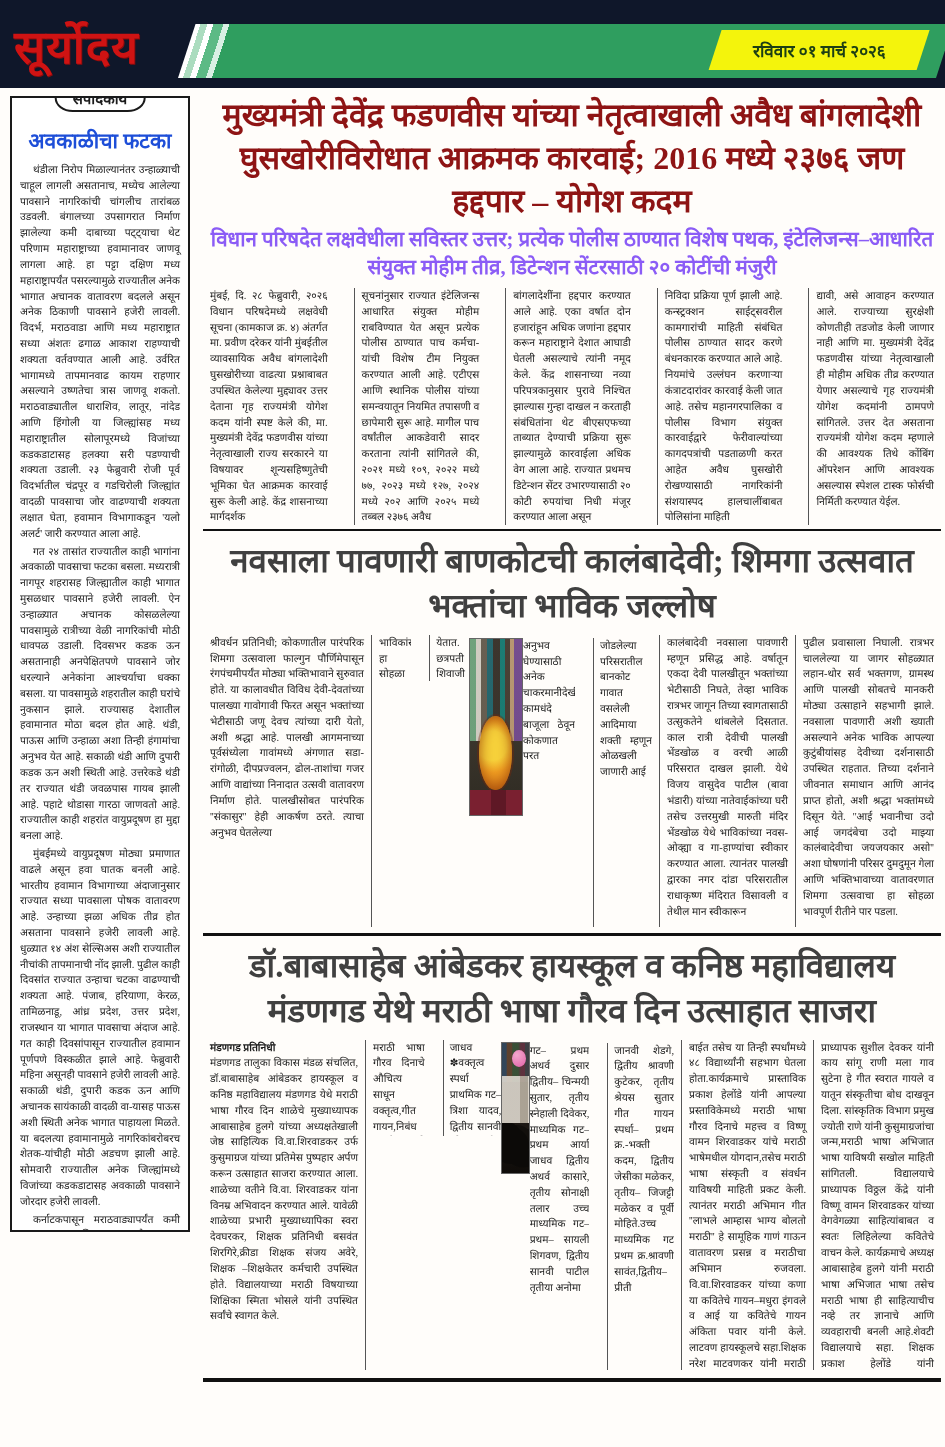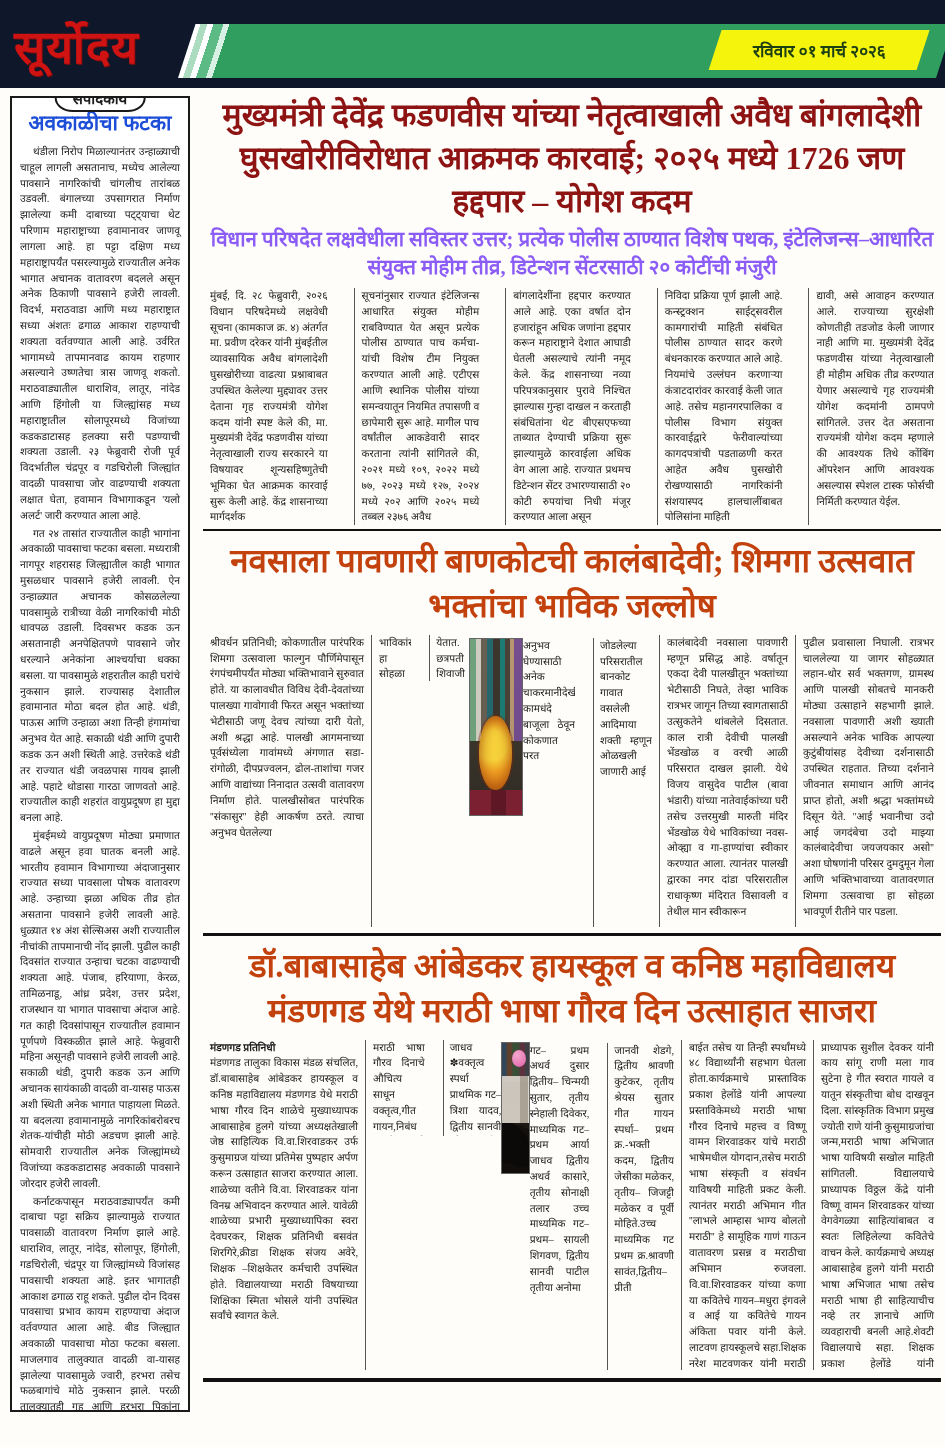--- a/index.html
+++ b/index.html
@@ -10,32 +10,32 @@
   .logo{position:absolute;left:14px;top:14px;font-size:46px;font-weight:bold;color:#cf1313;
         text-shadow:1px 1px 0 #8e0c0c;letter-spacing:1px;}
   .banner{position:absolute;left:178px;top:24px;width:758px;height:54px;
           transform:skewX(-18deg);transform-origin:bottom left;
           background:linear-gradient(90deg,#ffffff 0 5px,#abdcbf 5px 12px,#ffffff 12px 18px,
                      #5cba85 18px 28px,#d9f0e4 28px 34px,#2f9e5f 34px 100%);}
   .datebox{position:absolute;right:22px;top:6px;width:208px;height:40px;background:#f4f40c;
            display:flex;align-items:center;justify-content:center;}
   .datebox span{transform:skewX(18deg);font-weight:bold;font-size:17px;color:#1d3f14;}
   
-  .editorial{position:absolute;left:10px;top:96px;width:180px;height:1316px;border:2px solid #1a1a1a;
-             background:#fff;padding:6px 8px 6px 8px;box-sizing:border-box;overflow:hidden;}
+  .editorial{position:absolute;left:10px;top:96px;width:180px;height:1136px;border:2px solid #1a1a1a;
+             background:#fff;padding:24px 8px 6px 8px;box-sizing:border-box;overflow:hidden;}
   .ed-pill{position:absolute;left:50%;top:-14px;transform:translateX(-50%);background:#fff;
            border:2px solid #1a1a1a;border-radius:18px/14px;padding:2px 16px;font-weight:bold;
            font-size:15px;white-space:nowrap;}
   .ed-title{margin:4px 0 8px 0;text-align:center;font-size:21px;font-weight:bold;color:#1d4ed8;}
   .editorial p{margin:0 0 2px 0;font-size:10.4px;line-height:1.52;text-align:justify;text-indent:13px;}
   
   .main{position:absolute;left:203px;top:88px;width:738px;}
   .hl1{margin:6px 0 2px 0;text-align:center;font-weight:bold;font-size:32px;line-height:1.34;color:#8e1414;}
   .hlsub{margin:2px 0 6px 0;text-align:center;font-weight:bold;font-size:20.5px;line-height:1.4;color:#8b5cf6;}
-  .hl2{margin:8px 0 6px 0;text-align:center;font-weight:bold;font-size:33px;line-height:1.36;color:#c2410c;}
+  .hl2{margin:8px 0 6px 0;text-align:center;font-weight:bold;font-size:33px;line-height:1.36;color:#404040;}
   .rule{border:0;background:#111;margin:4px 0;}
   .rule.thin{height:2px;}
   .rule.thick{height:3px;margin:6px 0;}
   .rule.bottomline{height:4px;margin-top:8px;}
   .bodytext{font-size:10.4px;line-height:1.52;text-align:justify;}
   
   .cols5{display:flex;height:237px;overflow:hidden;gap:19px;}
   .cols5 .col{flex:1 1 0;padding:0 7px;overflow:hidden;}
   .cols5 .col + .col{border-left:1px solid #555;}
   
@@ -106,21 +106,21 @@
     <h2 class="ed-title">अवकाळीचा फटका</h2>
     <p>थंडीला निरोप मिळाल्यानंतर उन्हाळ्याची चाहूल लागली असतानाच, मध्येच आलेल्या पावसाने नागरिकांची चांगलीच तारांबळ उडवली. बंगालच्या उपसागरात निर्माण झालेल्या कमी दाबाच्या पट्ट्याचा थेट परिणाम महाराष्ट्राच्या हवामानावर जाणवू लागला आहे. हा पट्टा दक्षिण मध्य महाराष्ट्रापर्यंत पसरल्यामुळे राज्यातील अनेक भागात अचानक वातावरण बदलले असून अनेक ठिकाणी पावसाने हजेरी लावली. विदर्भ, मराठवाडा आणि मध्य महाराष्ट्रात सध्या अंशतः ढगाळ आकाश राहण्याची शक्यता वर्तवण्यात आली आहे. उर्वरित भागामध्ये तापमानवाढ कायम राहणार असल्याने उष्णतेचा त्रास जाणवू शकतो. मराठवाड्यातील धाराशिव, लातूर, नांदेड आणि हिंगोली या जिल्ह्यांसह मध्य महाराष्ट्रातील सोलापूरमध्ये विजांच्या कडकडाटासह हलक्या सरी पडण्याची शक्यता उडाली. २३ फेब्रुवारी रोजी पूर्व विदर्भातील चंद्रपूर व गडचिरोली जिल्ह्यांत वादळी पावसाचा जोर वाढण्याची शक्यता लक्षात घेता, हवामान विभागाकडून 'यलो अलर्ट' जारी करण्यात आला आहे.</p>
     <p>गत २४ तासांत राज्यातील काही भागांना अवकाळी पावसाचा फटका बसला. मध्यरात्री नागपूर शहरासह जिल्ह्यातील काही भागात मुसळधार पावसाने हजेरी लावली. ऐन उन्हाळ्यात अचानक कोसळलेल्या पावसामुळे रात्रीच्या वेळी नागरिकांची मोठी धावपळ उडाली. दिवसभर कडक ऊन असतानाही अनपेक्षितपणे पावसाने जोर धरल्याने अनेकांना आश्चर्याचा धक्का बसला. या पावसामुळे शहरातील काही घरांचे नुकसान झाले. राज्यासह देशातील हवामानात मोठा बदल होत आहे. थंडी, पाऊस आणि उन्हाळा अशा तिन्ही हंगामांचा अनुभव येत आहे. सकाळी थंडी आणि दुपारी कडक ऊन अशी स्थिती आहे. उत्तरेकडे थंडी तर राज्यात थंडी जवळपास गायब झाली आहे. पहाटे थोडासा गारठा जाणवतो आहे. राज्यातील काही शहरांत वायुप्रदूषण हा मुद्दा बनला आहे.</p>
     <p>मुंबईमध्ये वायुप्रदूषण मोठ्या प्रमाणात वाढले असून हवा घातक बनली आहे. भारतीय हवामान विभागाच्या अंदाजानुसार राज्यात सध्या पावसाला पोषक वातावरण आहे. उन्हाच्या झळा अधिक तीव्र होत असताना पावसाने हजेरी लावली आहे. धुळ्यात १४ अंश सेल्सिअस अशी राज्यातील नीचांकी तापमानाची नोंद झाली. पुढील काही दिवसांत राज्यात उन्हाचा चटका वाढण्याची शक्यता आहे. पंजाब, हरियाणा, केरळ, तामिळनाडू, आंध्र प्रदेश, उत्तर प्रदेश, राजस्थान या भागात पावसाचा अंदाज आहे. गत काही दिवसांपासून राज्यातील हवामान पूर्णपणे विस्कळीत झाले आहे. फेब्रुवारी महिना असूनही पावसाने हजेरी लावली आहे. सकाळी थंडी, दुपारी कडक ऊन आणि अचानक सायंकाळी वादळी वा-यासह पाऊस अशी स्थिती अनेक भागात पाहायला मिळते. या बदलत्या हवामानामुळे नागरिकांबरोबरच शेतक-यांचीही मोठी अडचण झाली आहे. सोमवारी राज्यातील अनेक जिल्ह्यांमध्ये विजांच्या कडकडाटासह अवकाळी पावसाने जोरदार हजेरी लावली.</p>
     <p>कर्नाटकपासून मराठवाड्यापर्यंत कमी दाबाचा पट्टा सक्रिय झाल्यामुळे राज्यात पावसाळी वातावरण निर्माण झाले आहे. धाराशिव, लातूर, नांदेड, सोलापूर, हिंगोली, गडचिरोली, चंद्रपूर या जिल्ह्यांमध्ये विजांसह पावसाची शक्यता आहे. इतर भागातही आकाश ढगाळ राहू शकते. पुढील दोन दिवस पावसाचा प्रभाव कायम राहण्याचा अंदाज वर्तवण्यात आला आहे. बीड जिल्ह्यात अवकाळी पावसाचा मोठा फटका बसला. माजलगाव तालुक्यात वादळी वा-यासह झालेल्या पावसामुळे ज्वारी, हरभरा तसेच फळबागांचे मोठे नुकसान झाले. परळी तालुक्यातही गहू आणि हरभरा पिकांना फटका बसला. लातूर जिल्ह्यात अवकाळी पावसामुळे काढणीला आलेल्या पिकांचे मोठे नुकसान झाले. रेणापूर तालुक्यातील पानगाव येथे गारांसह २० मिनिटे पाऊस झाला. अहमदपूर शहर व तालुक्यात, चाकूर तालुक्यातील बडवळ नागनाथ येथे रविवारी रात्री हलक्या सरी कोसळल्या. शिरूर अनंतपाळ येथे जोरदार वारे आणि पाऊस झाला तर गुडसूर परिसरात रिमझिम पाऊस झाला. उदगीर तालुक्यात ढगाळ वातावरण होते. येरोळ आणि निलंगा परिसरात तुरळक पाऊस झाला. रेणापूर तालुक्यात गारपिटीमुळे गहू, ज्वारी, करडी ही रबी पिके आडवी झाली.</p>
 
   </aside>
 
   <main class="main">
 
-    <h1 class="hl1">मुख्यमंत्री देवेंद्र फडणवीस यांच्या नेतृत्वाखाली अवैध बांगलादेशी घुसखोरीविरोधात आक्रमक कारवाई; २०२५ मध्ये 1726 जण हद्दपार – योगेश कदम</h1>
+    <h1 class="hl1">मुख्यमंत्री देवेंद्र फडणवीस यांच्या नेतृत्वाखाली अवैध बांगलादेशी घुसखोरीविरोधात आक्रमक कारवाई; 2016 मध्ये २३७६ जण हद्दपार – योगेश कदम</h1>
     <h2 class="hlsub">विधान परिषदेत लक्षवेधीला सविस्तर उत्तर; प्रत्येक पोलीस ठाण्यात विशेष पथक, इंटेलिजन्स–आधारित संयुक्त मोहीम तीव्र, डिटेन्शन सेंटरसाठी २० कोटींची मंजुरी</h2>
 
     <section class="cols5 bodytext">
       <div class="col">मुंबई, दि. २८ फेब्रुवारी, २०२६ विधान परिषदेमध्ये लक्षवेधी सूचना (कामकाज क्र. ४) अंतर्गत मा. प्रवीण दरेकर यांनी मुंबईतील व्यावसायिक अवैध बांगलादेशी घुसखोरीच्या वाढत्या प्रश्नाबाबत उपस्थित केलेल्या मुद्द्यावर उत्तर देताना गृह राज्यमंत्री योगेश कदम यांनी स्पष्ट केले की, मा. मुख्यमंत्री देवेंद्र फडणवीस यांच्या नेतृत्वाखाली राज्य सरकारने या विषयावर शून्यसहिष्णुतेची भूमिका घेत आक्रमक कारवाई सुरू केली आहे. केंद्र शासनाच्या मार्गदर्शक</div>
       <div class="col">सूचनांनुसार राज्यात इंटेलिजन्स आधारित संयुक्त मोहीम राबविण्यात येत असून प्रत्येक पोलीस ठाण्यात पाच कर्मचा-यांची विशेष टीम नियुक्त करण्यात आली आहे. एटीएस आणि स्थानिक पोलीस यांच्या समन्वयातून नियमित तपासणी व छापेमारी सुरू आहे. मागील पाच वर्षांतील आकडेवारी सादर करताना त्यांनी सांगितले की, २०२१ मध्ये १०९, २०२२ मध्ये ७७, २०२३ मध्ये १२७, २०२४ मध्ये २०२ आणि २०२५ मध्ये तब्बल २३७६ अवैध</div>
       <div class="col">बांगलादेशींना हद्दपार करण्यात आले आहे. एका वर्षात दोन हजारांहून अधिक जणांना हद्दपार करून महाराष्ट्राने देशात आघाडी घेतली असल्याचे त्यांनी नमूद केले. केंद्र शासनाच्या नव्या परिपत्रकानुसार पुरावे निश्चित झाल्यास गुन्हा दाखल न करताही संबंधितांना थेट बीएसएफच्या ताब्यात देण्याची प्रक्रिया सुरू झाल्यामुळे कारवाईला अधिक वेग आला आहे. राज्यात प्रथमच डिटेन्शन सेंटर उभारण्यासाठी २० कोटी रुपयांचा निधी मंजूर करण्यात आला असून</div>
       <div class="col">निविदा प्रक्रिया पूर्ण झाली आहे. कन्स्ट्रक्शन साईट्सवरील कामगारांची माहिती संबंधित पोलीस ठाण्यात सादर करणे बंधनकारक करण्यात आले आहे. नियमांचे उल्लंघन करणाऱ्या कंत्राटदारांवर कारवाई केली जात आहे. तसेच महानगरपालिका व पोलीस विभाग संयुक्त कारवाईद्वारे फेरीवाल्यांच्या कागदपत्रांची पडताळणी करत आहेत अवैध घुसखोरी रोखण्यासाठी नागरिकांनी संशयास्पद हालचालींबाबत पोलिसांना माहिती</div>
       <div class="col">द्यावी, असे आवाहन करण्यात आले. राज्याच्या सुरक्षेशी कोणतीही तडजोड केली जाणार नाही आणि मा. मुख्यमंत्री देवेंद्र फडणवीस यांच्या नेतृत्वाखाली ही मोहीम अधिक तीव्र करण्यात येणार असल्याचे गृह राज्यमंत्री योगेश कदमांनी ठामपणे सांगितले. उत्तर देत असताना राज्यमंत्री योगेश कदम म्हणाले की आवश्यक तिथे कोंबिंग ऑपरेशन आणि आवश्यक असल्यास स्पेशल टास्क फोर्सची निर्मिती करण्यात येईल.</div>
     </section>
 

